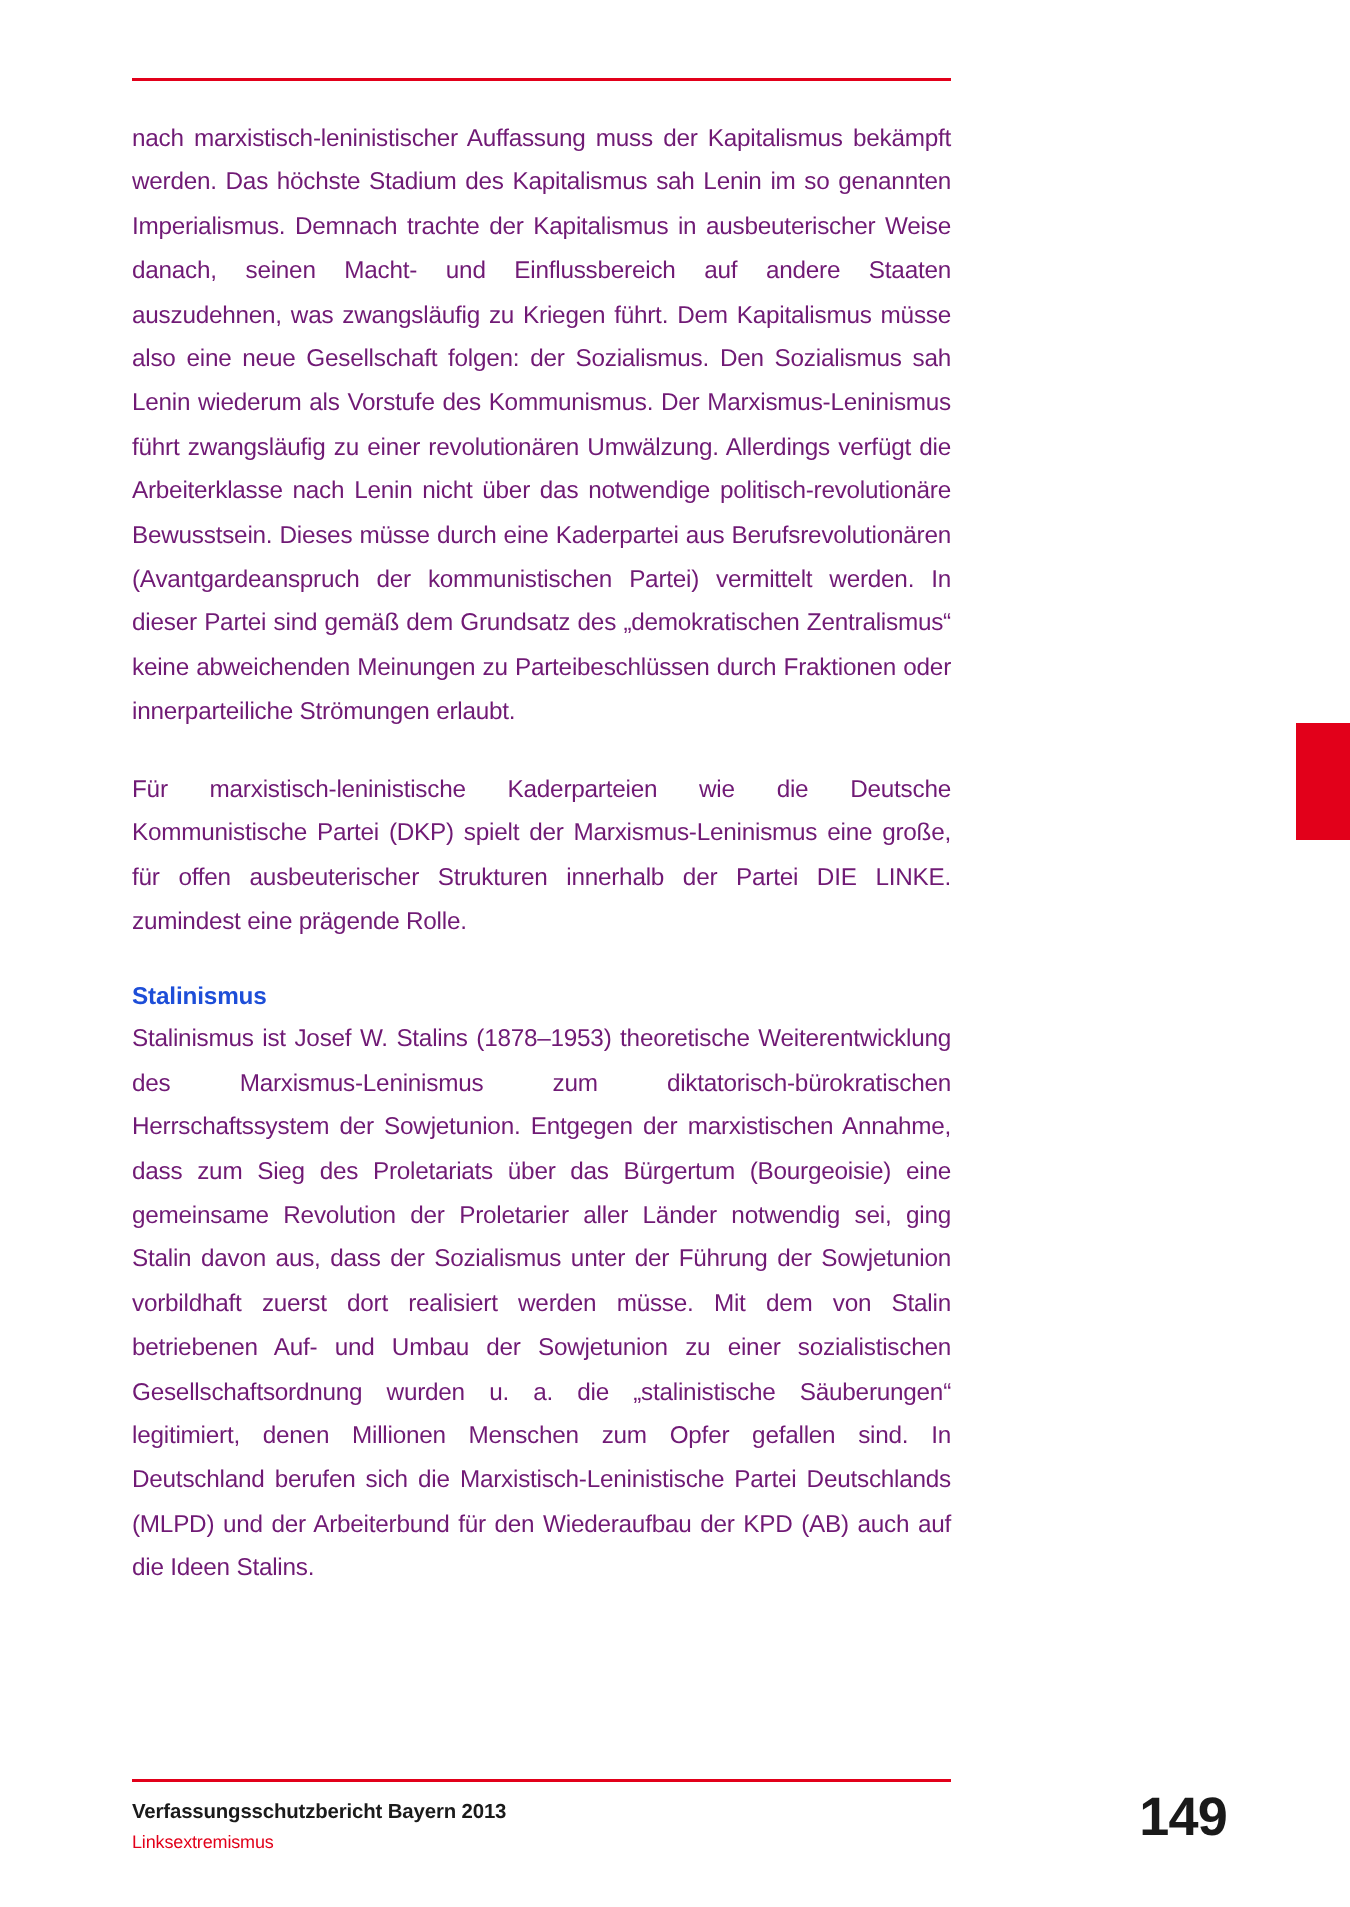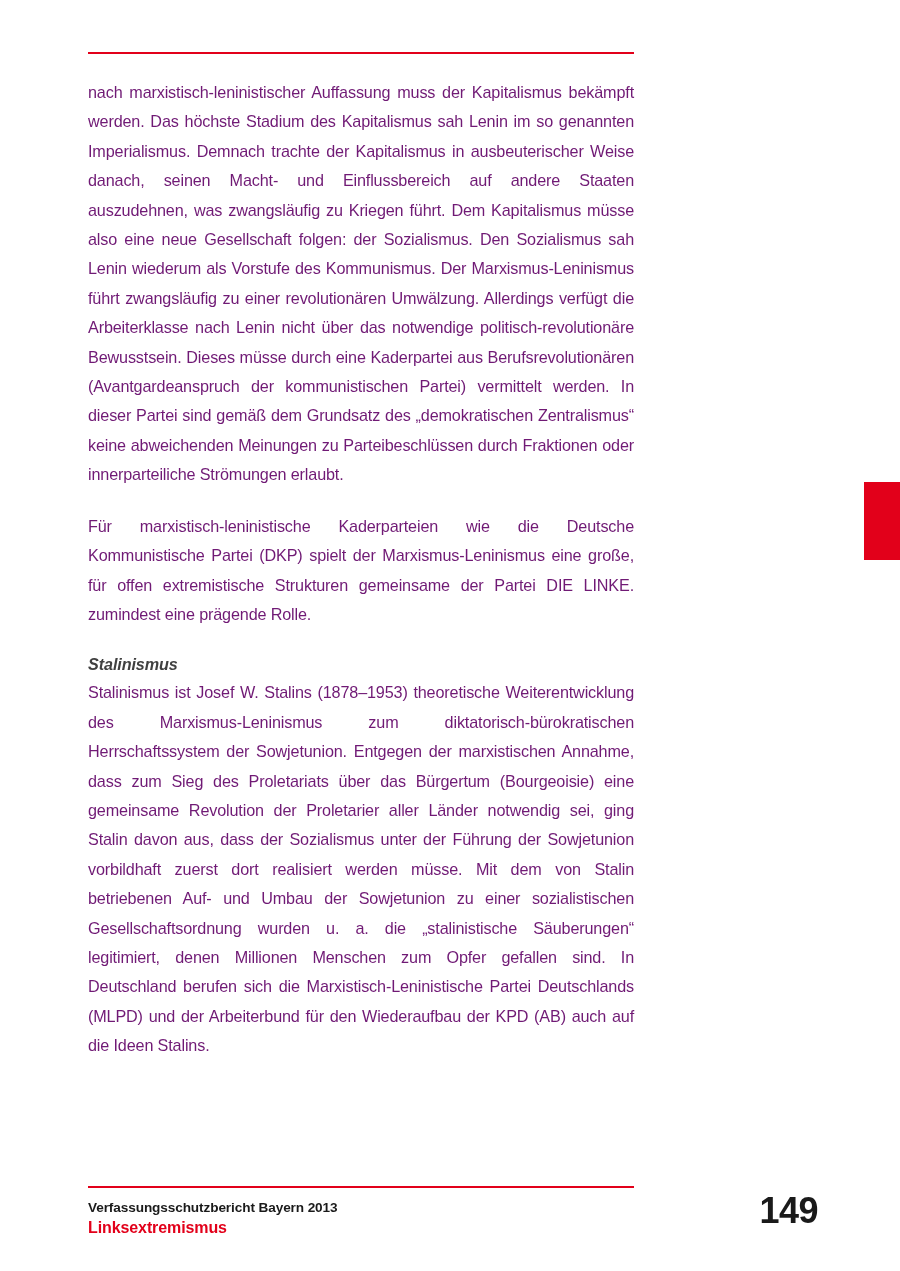--- a/index.html
+++ b/index.html
@@ -61,23 +61,22 @@
     hyphens: none;
   }
   p.body-text:last-child {
     margin-bottom: 0;
   }
   h2.section-heading {
     margin: 10px 0 1px 0;
     font-size: 16.2px;
     line-height: 26px;
     font-weight: bold;
-    color: #404040;
+    color: #1d4ed8;
     letter-spacing: -0.1px;
-    font-style: italic;
   }
   .footer {
     position: absolute;
     left: 88px;
     top: 1198px;
     width: 730px;
     display: flex;
     align-items: flex-start;
     justify-content: space-between;
     gap: 15px;
@@ -86,22 +85,22 @@
     display: block;
   }
   .footer-title {
     font-size: 13.6px;
     font-weight: bold;
     color: #1a1a1a;
     line-height: 20px;
     letter-spacing: -0.1px;
   }
   .footer-subtitle {
-    font-size: 16px;
-    font-weight: bold;
+    font-size: 12px;
+    font-weight: normal;
     color: #e2001a;
     line-height: 20px;
     letter-spacing: -0.1px;
   }
   .page-number {
     font-size: 36px;
     font-weight: bold;
     color: #1a1a1a;
     line-height: 34px;
     letter-spacing: -0.5px;
@@ -112,21 +111,21 @@
 <body>
 
 <div class="page">
 
   <div class="rule-top"></div>
 
   <div class="side-tab"></div>
 
   <div class="content">
     <p class="body-text">nach marxistisch-leninistischer Auffassung muss der Kapitalismus bekämpft werden. Das höchste Stadium des Kapitalismus sah Lenin im so genannten Imperialismus. Demnach trachte der Kapitalismus in ausbeuterischer Weise danach, seinen Macht- und Einflussbereich auf andere Staaten auszudehnen, was zwangsläufig zu Kriegen führt. Dem Kapitalismus müsse also eine neue Gesellschaft folgen: der Sozialismus. Den Sozialismus sah Lenin wiederum als Vorstufe des Kommunismus. Der Marxismus-Leninismus führt zwangsläufig zu einer revolutionären Umwälzung. Allerdings verfügt die Arbeiterklasse nach Lenin nicht über das notwendige politisch-revolutionäre Bewusstsein. Dieses müsse durch eine Kaderpartei aus Berufsrevolutionären (Avantgardeanspruch der kommunistischen Partei) vermittelt werden. In dieser Partei sind gemäß dem Grundsatz des „demokratischen Zentralismus“ keine abweichenden Meinungen zu Parteibeschlüssen durch Fraktionen oder innerparteiliche Strömungen erlaubt.</p>
-    <p class="body-text">Für marxistisch-leninistische Kaderparteien wie die Deutsche Kommunistische Partei (DKP) spielt der Marxismus-Leninismus eine große, für offen extremistische Strukturen gemeinsame der Partei DIE LINKE. zumindest eine prägende Rolle.</p>
+    <p class="body-text">Für marxistisch-leninistische Kaderparteien wie die Deutsche Kommunistische Partei (DKP) spielt der Marxismus-Leninismus eine große, für offen ausbeuterischer Strukturen innerhalb der Partei DIE LINKE. zumindest eine prägende Rolle.</p>
     <h2 class="section-heading">Stalinismus</h2>
     <p class="body-text">Stalinismus ist Josef W. Stalins (1878–1953) theoretische Weiterentwicklung des Marxismus-Leninismus zum diktatorisch-bürokratischen Herrschaftssystem der Sowjetunion. Entgegen der marxistischen Annahme, dass zum Sieg des Proletariats über das Bürgertum (Bourgeoisie) eine gemeinsame Revolution der Proletarier aller Länder notwendig sei, ging Stalin davon aus, dass der Sozialismus unter der Führung der Sowjetunion vorbildhaft zuerst dort realisiert werden müsse. Mit dem von Stalin betriebenen Auf- und Umbau der Sowjetunion zu einer sozialistischen Gesellschaftsordnung wurden u. a. die „stalinistische Säuberungen“ legitimiert, denen Millionen Menschen zum Opfer gefallen sind. In Deutschland berufen sich die Marxistisch-Leninistische Partei Deutschlands (MLPD) und der Arbeiterbund für den Wiederaufbau der KPD (AB) auch auf die Ideen Stalins.</p>
   </div>
 
   <div class="rule-bottom"></div>
 
   <div class="footer">
     <div class="footer-left">
       <div class="footer-title">Verfassungsschutzbericht Bayern 2013</div>
       <div class="footer-subtitle">Linksextremismus</div>

